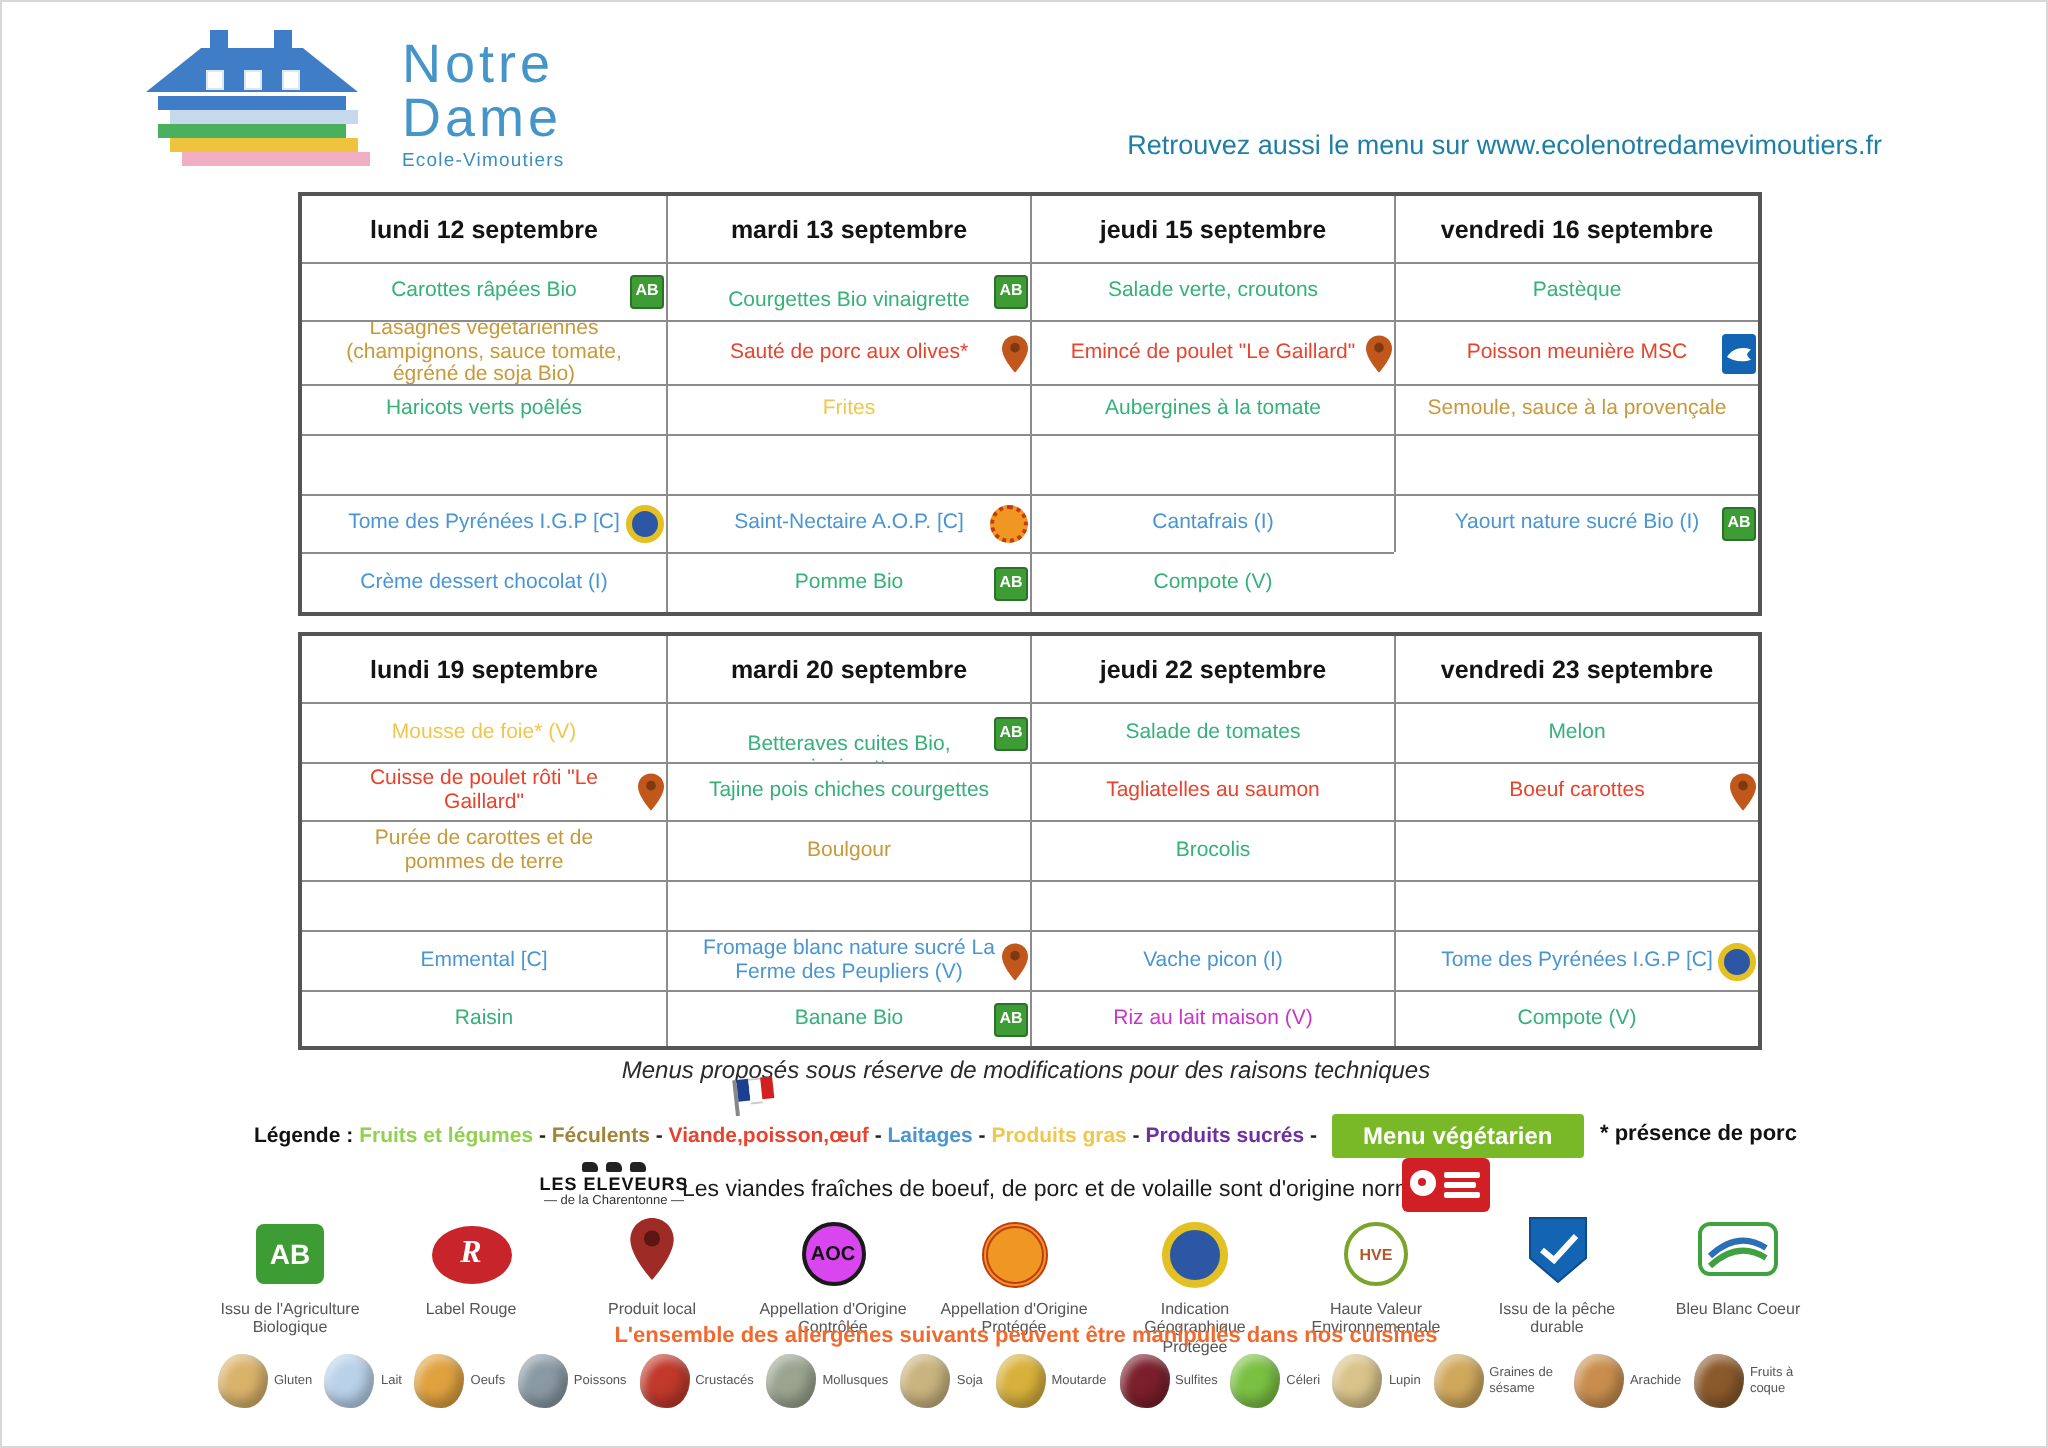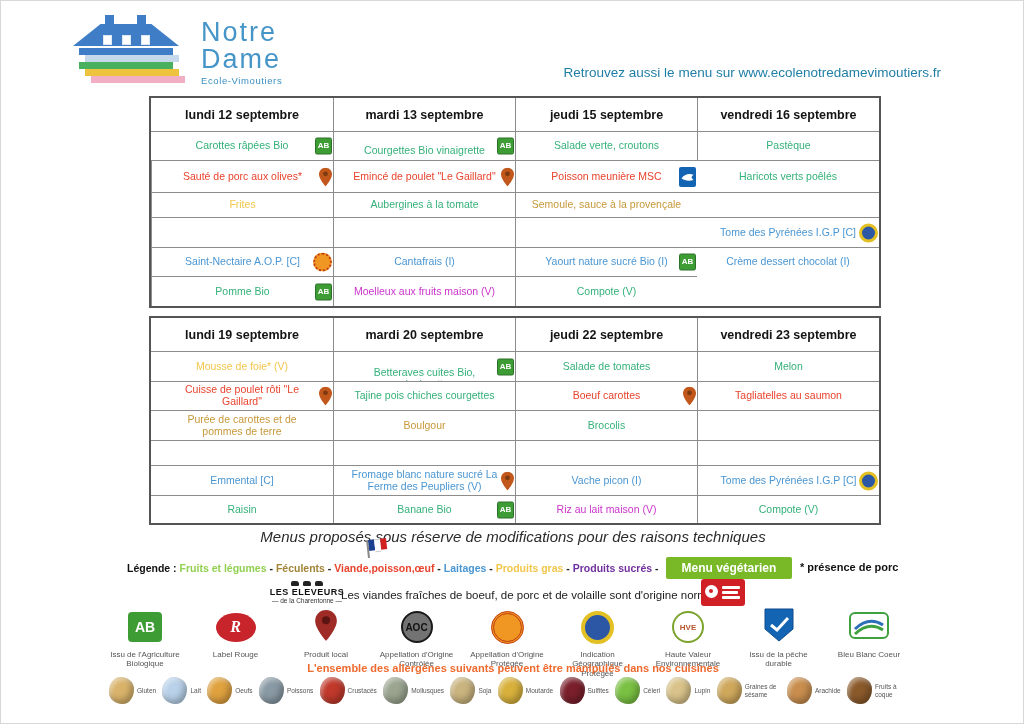--- a/index.html
+++ b/index.html
@@ -31,21 +31,21 @@
   .cell.rowfirst{border-top:none;}
   .cell.head{font-weight:bold;font-size:12.5px;color:#141414;padding:1px 0;}
   .cell .icon{position:absolute;right:1px;top:50%;transform:translateY(-50%);display:flex;}
   .i-bio{width:15px;height:15px;background:#3e9c35;border:1px solid #2c7129;border-radius:2px;
          color:#fff;font-weight:bold;font-size:8px;display:flex;align-items:center;justify-content:center;}
   .i-igp{width:19px;height:19px;border-radius:50%;background:#2b57a5;border:3px solid #e3c023;box-sizing:border-box;}
   .i-aop{width:19px;height:19px;border-radius:50%;background:#ef9722;border:2px dotted #c23c12;box-sizing:border-box;}
 
   
   .disclaimer{position:absolute;left:148px;top:527px;width:728px;text-align:center;
-              font-style:italic;font-size:15px;color:#2a2a2a;}
+              font-style:italic;font-size:12px;color:#2a2a2a;}
   .origin-note{position:absolute;left:148px;top:543px;width:728px;text-align:center;font-size:11.5px;color:#1c1c1c;}
   .flag{position:absolute;left:366px;top:538px;width:22px;height:18px;transform:rotate(-6deg);}
   .flag .pole{position:absolute;left:0;bottom:0;width:2px;height:18px;background:#888;}
   .flag .b{position:absolute;left:2px;top:0;width:6px;height:11px;background:#1d3f8f;}
   .flag .w{position:absolute;left:8px;top:0;width:6px;height:11px;background:#fff;border-top:1px solid #ccc;border-bottom:1px solid #ccc;}
   .flag .r{position:absolute;left:14px;top:0;width:6px;height:11px;background:#d02020;}
 
   .legend{position:absolute;left:126px;top:556px;display:flex;align-items:center;gap:3px;
           font-size:10.5px;font-weight:bold;white-space:nowrap;}
   .legend .lg-sep{color:#222;}
@@ -69,21 +69,21 @@
   .certs{position:absolute;left:103px;top:606px;width:806px;display:flex;justify-content:space-between;}
   .cert{width:82px;display:flex;flex-direction:column;align-items:center;}
   .cert .ic{height:40px;display:flex;align-items:center;justify-content:center;}
   .cert .lbl{margin-top:3px;font-size:8px;color:#555;text-align:center;line-height:1.18;}
   .c-ab{width:34px;height:30px;background:#3e9c35;border-radius:4px;color:#fff;font-weight:bold;font-size:14px;
         display:flex;align-items:center;justify-content:center;}
   .c-lr{width:40px;height:29px;background:#c8242b;border-radius:50%;color:#fff;
         font-family:"Liberation Serif",serif;font-style:italic;font-weight:bold;font-size:16px;
         display:flex;align-items:center;justify-content:center;}
   .c-aoc{width:32px;height:32px;border-radius:50%;border:2px solid #1a1a1a;box-sizing:border-box;color:#111;
-         font-weight:bold;font-size:10px;display:flex;align-items:center;justify-content:center;background:#737373;}
+         font-weight:bold;font-size:10px;display:flex;align-items:center;justify-content:center;background:#d946ef;}
   .c-aop2{width:33px;height:33px;border-radius:50%;background:#ef9722;border:3px double #c23c12;box-sizing:border-box;}
   .c-igp2{width:33px;height:33px;border-radius:50%;background:#2b57a5;border:4px solid #e3c023;box-sizing:border-box;}
   .c-hve{width:32px;height:32px;border-radius:50%;background:#fff;border:2px solid #7ba42c;box-sizing:border-box;
          color:#b5552a;font-weight:bold;font-size:8px;display:flex;align-items:center;justify-content:center;}
 
   
   .allergen-title{position:absolute;left:148px;top:661px;width:728px;text-align:center;
                   font-size:11px;font-weight:bold;}
   .allergens{position:absolute;left:108px;top:676px;width:802px;display:flex;justify-content:space-between;align-items:flex-start;}
   .alg{display:flex;align-items:center;gap:3px;}
@@ -131,20 +131,23 @@
       <div class="cell">
         <span class="cell-text" style="color: rgb(53, 177, 121); margin-top: 10px;">Courgettes Bio vinaigrette</span>
         <span class="icon i-bio">AB</span>
       </div>
       <div class="cell">
         <span class="cell-text" style="color: rgb(53, 177, 121);">Salade verte, croutons</span>
       </div>
       <div class="cell">
         <span class="cell-text" style="color: rgb(53, 177, 121);">Pastèque</span>
       </div>
+      <div class="cell col0">
+        <span class="cell-text" style="color: rgb(198, 153, 58);">Lasagnes végétariennes (champignons, sauce tomate, égréné de soja Bio)</span>
+      </div>
       <div class="cell">
         <span class="cell-text" style="color: rgb(232, 67, 45);">Sauté de porc aux olives*</span>
         <span class="icon">
           <svg width="13" height="19" viewBox="0 0 14 20">
             <path d="M7 0C3.1 0 0 3.1 0 7c0 5.3 7 13 7 13s7-7.7 7-13C14 3.1 10.9 0 7 0z" fill="#c2571b"></path>
             <circle cx="7" cy="6.6" r="2.6" fill="#7d3a10"></circle>
           </svg>
         </span>
       </div>
       <div class="cell">
@@ -203,23 +206,20 @@
       <div class="cell">
         <span class="cell-text" style="color: rgb(74, 150, 210);">Yaourt nature sucré Bio (I)</span>
         <span class="icon i-bio">AB</span>
       </div>
       <div class="cell col0">
         <span class="cell-text" style="color: rgb(74, 150, 210);">Crème dessert chocolat (I)</span>
       </div>
       <div class="cell">
         <span class="cell-text" style="color: rgb(53, 177, 121);">Pomme Bio</span>
         <span class="icon i-bio">AB</span>
-      </div>
-      <div class="cell">
-        <span class="cell-text" style="color: rgb(203, 52, 203);">Moelleux aux fruits maison (V)</span>
       </div>
       <div class="cell">
         <span class="cell-text" style="color: rgb(53, 177, 121);">Compote (V)</span>
       </div>
     </div>
   <div class="menu-table" id="week1" style="top:315px;grid-template-rows:33px 30px 29px 30px 25px 30px 28px;">
       <div class="cell head rowfirst col0">lundi 19 septembre</div>
       <div class="cell head rowfirst">mardi 20 septembre</div>
       <div class="cell head rowfirst">jeudi 22 septembre</div>
       <div class="cell head rowfirst">vendredi 23 septembre</div>
@@ -242,30 +242,30 @@
           <svg width="13" height="19" viewBox="0 0 14 20">
             <path d="M7 0C3.1 0 0 3.1 0 7c0 5.3 7 13 7 13s7-7.7 7-13C14 3.1 10.9 0 7 0z" fill="#c2571b"></path>
             <circle cx="7" cy="6.6" r="2.6" fill="#7d3a10"></circle>
           </svg>
         </span>
       </div>
       <div class="cell">
         <span class="cell-text" style="color: rgb(53, 177, 121);">Tajine pois chiches courgettes</span>
       </div>
       <div class="cell">
+        <span class="cell-text" style="color: rgb(232, 67, 45);">Tagliatelles au saumon</span>
+      </div>
+      <div class="cell">
         <span class="cell-text" style="color: rgb(232, 67, 45);">Boeuf carottes</span>
         <span class="icon">
           <svg width="13" height="19" viewBox="0 0 14 20">
             <path d="M7 0C3.1 0 0 3.1 0 7c0 5.3 7 13 7 13s7-7.7 7-13C14 3.1 10.9 0 7 0z" fill="#c2571b"></path>
             <circle cx="7" cy="6.6" r="2.6" fill="#7d3a10"></circle>
           </svg>
         </span>
-      </div>
-      <div class="cell">
-        <span class="cell-text" style="color: rgb(232, 67, 45);">Tagliatelles au saumon</span>
       </div>
       <div class="cell col0">
         <span class="cell-text" style="color: rgb(198, 153, 58);">Purée de carottes et de pommes de terre</span>
       </div>
       <div class="cell">
         <span class="cell-text" style="color: rgb(198, 153, 58);">Boulgour</span>
       </div>
       <div class="cell">
         <span class="cell-text" style="color: rgb(53, 177, 121);">Brocolis</span>
       </div>

